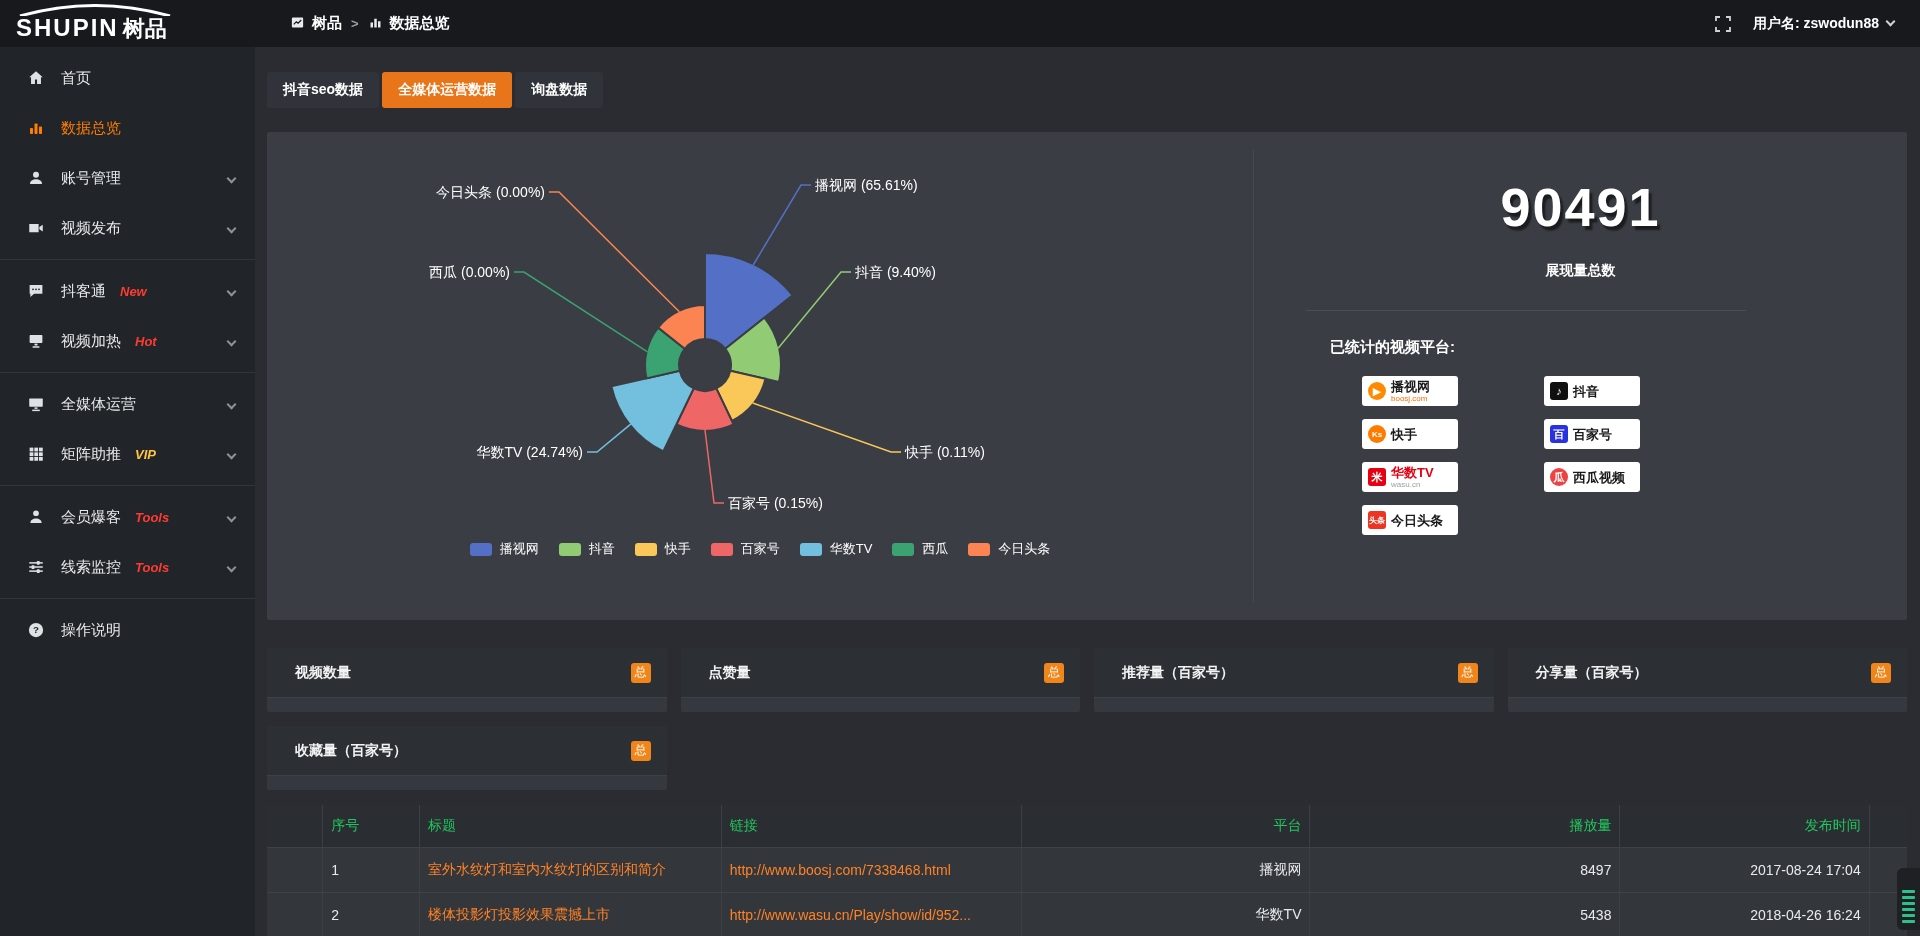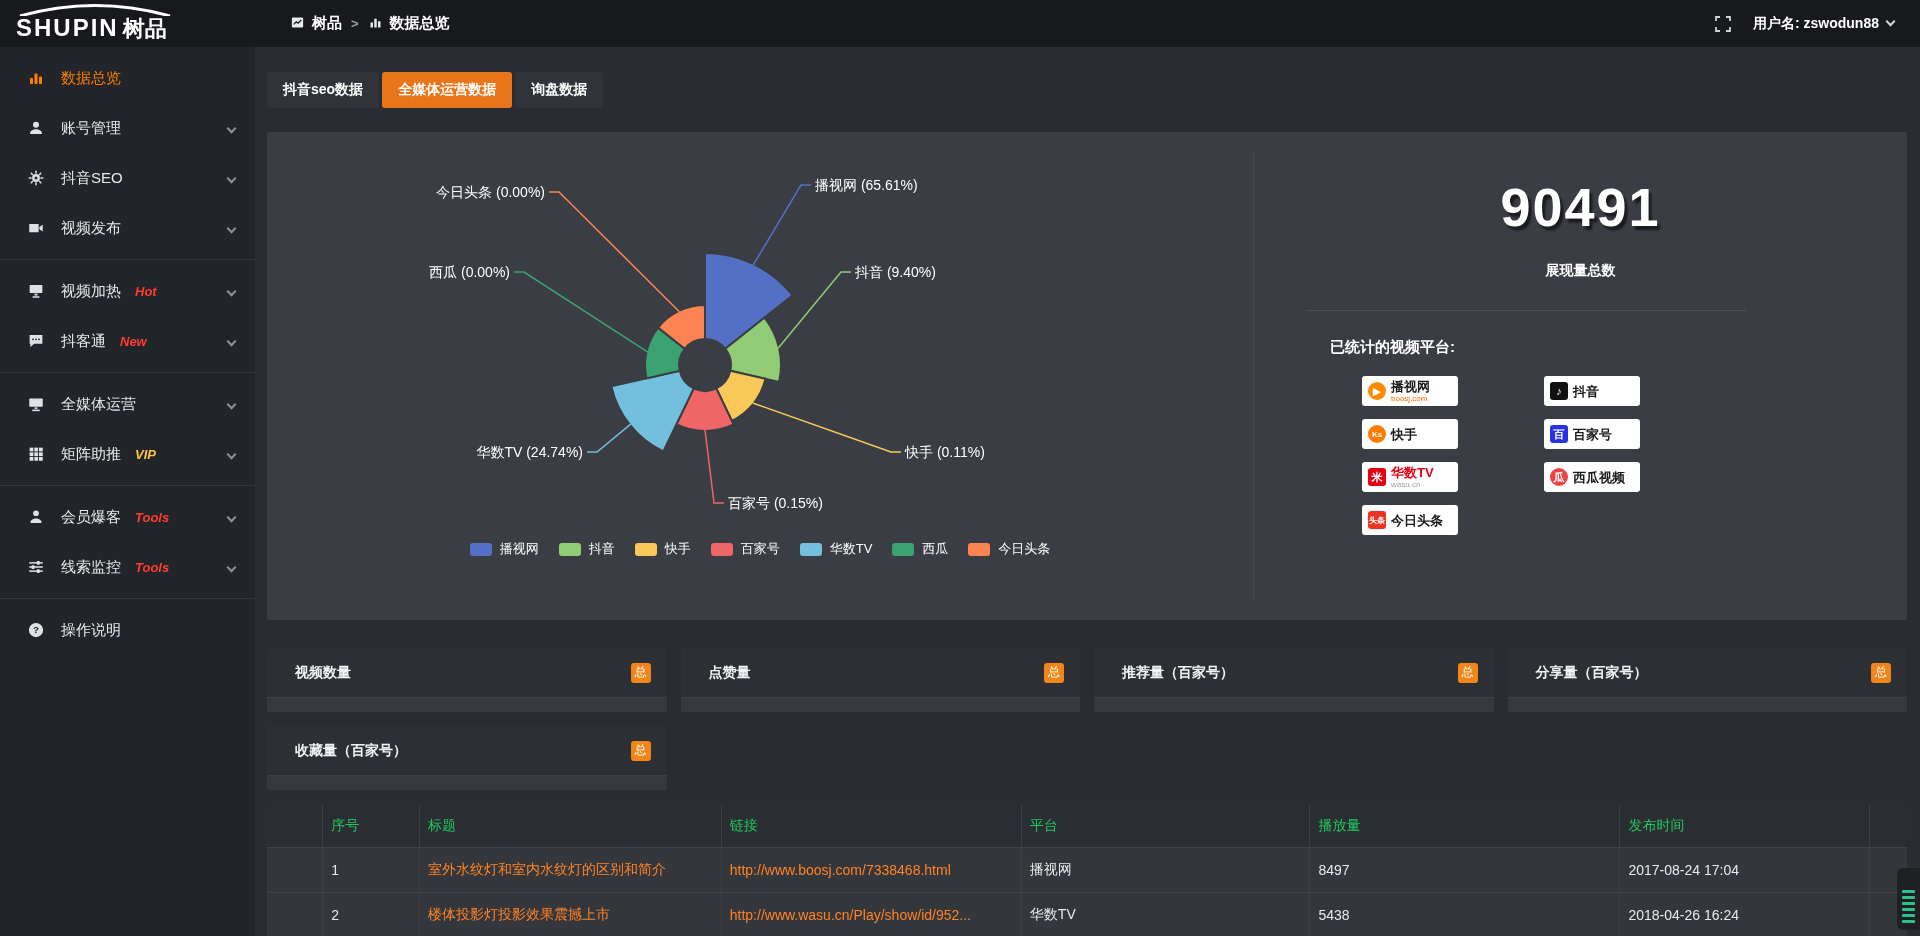--- a/index.html
+++ b/index.html
@@ -67,21 +67,21 @@
   .card-title { font-size:14px; font-weight:bold; color:#f2f3f4; }
   .card-badge { width:20px; height:20px; background:#f08519; color:#fff; border-radius:3px; font-size:12px; display:flex; align-items:center; justify-content:center; cursor:pointer; }
   .card-value { padding:24px 0 0 28px; font-size:40px; color:#fdfdfd; letter-spacing:1px; }
 
   
   .table-wrap { position:absolute; left:12px; top:758px; width:1640px; }
   table { width:100%; border-collapse:collapse; table-layout:fixed; background:#33363b; }
   th,td { border-bottom:1px solid #3f4247; border-right:1px solid #3c3f44; font-weight:normal; font-size:14px; color:#e8eaec; height:45px; padding:0 8px; }
   th:last-child, td:last-child { border-right:none; }
   thead th { background:#2a2d31; height:42px; color:#22c55e; text-align:left; }
-  .c-center { text-align:left; }
+  .c-center { text-align:right; }
   .c-left { text-align:left; }
   .cellbox { width:15px; height:15px; background:#fff; border-radius:3px; margin:0 auto; cursor:pointer; }
   .t-orange { color:#ff8226; cursor:pointer; }
 
   
   .float-widget { position:absolute; right:0; bottom:6px; width:23px; height:62px; background:#1e2024; border-radius:6px 0 0 6px;
     display:flex; flex-direction:column; justify-content:flex-end; padding:5px 5px 7px 5px; gap:3px; cursor:pointer; }
   .float-widget i { display:block; height:3px; background:#2ec08a; border-radius:1px; }
 
   svg text { font-family:"Liberation Sans","DejaVu Sans",sans-serif; }
@@ -124,20 +124,28 @@
     </span>
     <span class="username">
       <span>用户名: zswodun88</span>
       <span class="chev"></span>
     </span>
   </div>
 </div>
 
 <div class="sidebar" id="sidebar">
     <div class="side-group">
+      <div class="side-item">
+        <span class="icon">
+          <svg viewBox="0 0 24 24" width="18" height="18">
+            <path d="M12 3 3 11h2.4v9h5.2v-6h2.8v6h5.2v-9H21z" fill="currentColor"></path>
+          </svg>
+        </span>
+        <span class="lbl">首页</span>
+      </div>
       <div class="side-item active">
         <span class="icon">
           <svg viewBox="0 0 24 24" width="18" height="18">
             <g fill="currentColor">
               <rect x="4" y="12" width="4" height="8" rx="1"></rect>
               <rect x="10" y="6" width="4" height="14" rx="1"></rect>
               <rect x="16" y="10" width="4" height="10" rx="1"></rect>
             </g>
           </svg>
         </span>
@@ -151,75 +159,55 @@
               <path d="M4 20c0-4.2 3.8-6.2 8-6.2s8 2 8 6.2z"></path>
             </g>
           </svg>
         </span>
         <span class="lbl">账号管理</span>
         <span class="side-chev"></span>
       </div>
       <div class="side-item">
         <span class="icon">
           <svg viewBox="0 0 24 24" width="18" height="18">
-            <g fill="currentColor">
-              <circle cx="12" cy="12" r="5.2"></circle>
-              <rect x="11" y="2.2" width="2" height="4"></rect>
-              <rect x="11" y="17.8" width="2" height="4"></rect>
-              <rect x="11" y="2.2" width="2" height="4" transform="rotate(45 12 12)"></rect>
-              <rect x="11" y="2.2" width="2" height="4" transform="rotate(90 12 12)"></rect>
-              <rect x="11" y="2.2" width="2" height="4" transform="rotate(135 12 12)"></rect>
-              <rect x="11" y="17.8" width="2" height="4" transform="rotate(45 12 12)"></rect>
-              <rect x="11" y="17.8" width="2" height="4" transform="rotate(90 12 12)"></rect>
-              <rect x="11" y="17.8" width="2" height="4" transform="rotate(135 12 12)"></rect>
-            </g>
-            <circle cx="12" cy="12" r="2" fill="#212429"></circle>
-          </svg>
-        </span>
-        <span class="lbl">抖音SEO</span>
-        <span class="side-chev"></span>
-      </div>
-      <div class="side-item">
-        <span class="icon">
-          <svg viewBox="0 0 24 24" width="18" height="18">
             <path d="M3 6.5h12.5v11H3z M16.5 10.5 21 7.5v9l-4.5-3z" fill="currentColor"></path>
           </svg>
         </span>
         <span class="lbl">视频发布</span>
         <span class="side-chev"></span>
       </div>
     </div>
     <div class="side-group">
-      <div class="side-item">
-        <span class="icon">
-          <svg viewBox="0 0 24 24" width="18" height="18">
-            <g fill="currentColor">
-              <rect x="3.5" y="4" width="17" height="10.5" rx="1"></rect>
-              <rect x="10" y="15.5" width="4" height="2.5"></rect>
-              <rect x="7.5" y="19" width="9" height="2"></rect>
-            </g>
-          </svg>
-        </span>
-        <span class="lbl">视频加热</span>
-        <span class="side-badge" style="color:#ff3b30">Hot</span>
-        <span class="side-chev"></span>
-      </div>
       <div class="side-item">
         <span class="icon">
           <svg viewBox="0 0 24 24" width="18" height="18">
             <path d="M3.5 4h17v11.5H9.5L4.5 20v-4.5h-1z" fill="currentColor"></path>
             <g fill="#212429">
               <circle cx="8" cy="9.7" r="1.2"></circle>
               <circle cx="12" cy="9.7" r="1.2"></circle>
               <circle cx="16" cy="9.7" r="1.2"></circle>
             </g>
           </svg>
         </span>
         <span class="lbl">抖客通</span>
         <span class="side-badge" style="color:#ff3b30">New</span>
+        <span class="side-chev"></span>
+      </div>
+      <div class="side-item">
+        <span class="icon">
+          <svg viewBox="0 0 24 24" width="18" height="18">
+            <g fill="currentColor">
+              <rect x="3.5" y="4" width="17" height="10.5" rx="1"></rect>
+              <rect x="10" y="15.5" width="4" height="2.5"></rect>
+              <rect x="7.5" y="19" width="9" height="2"></rect>
+            </g>
+          </svg>
+        </span>
+        <span class="lbl">视频加热</span>
+        <span class="side-badge" style="color:#ff3b30">Hot</span>
         <span class="side-chev"></span>
       </div>
     </div>
     <div class="side-group">
       <div class="side-item">
         <span class="icon">
           <svg viewBox="0 0 24 24" width="18" height="18">
             <g fill="currentColor">
               <rect x="3" y="4.5" width="18" height="11" rx="1"></rect>
               <rect x="10" y="16.5" width="4" height="2"></rect>

